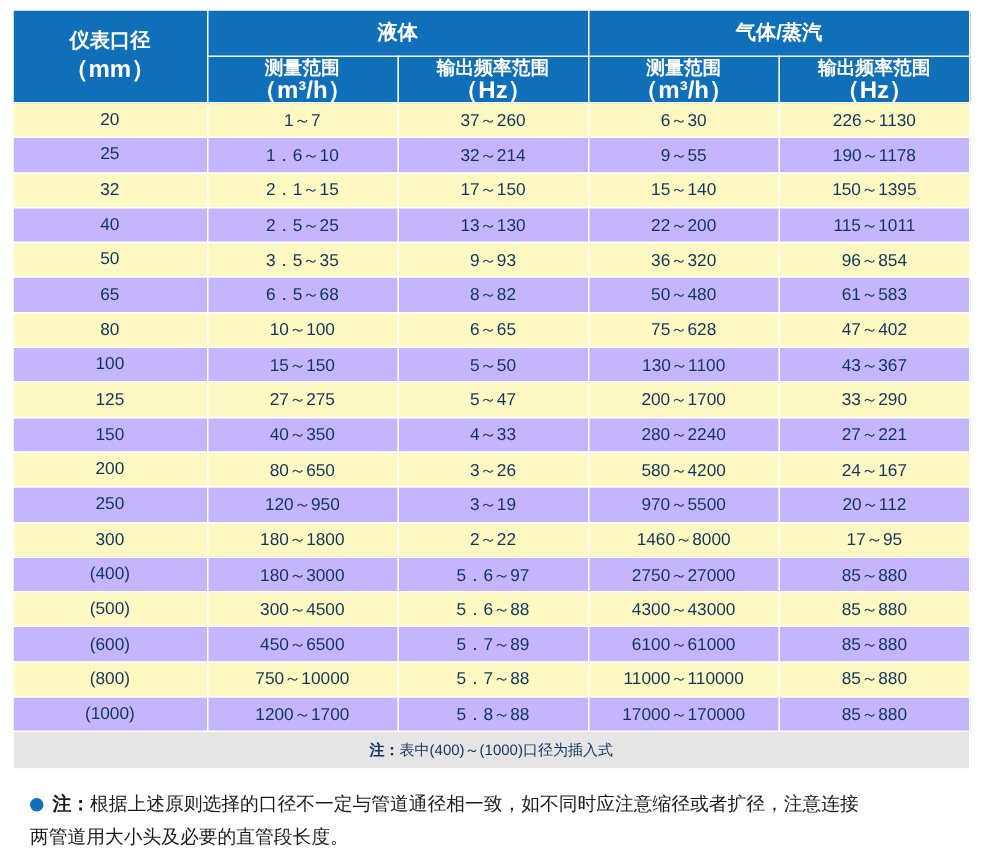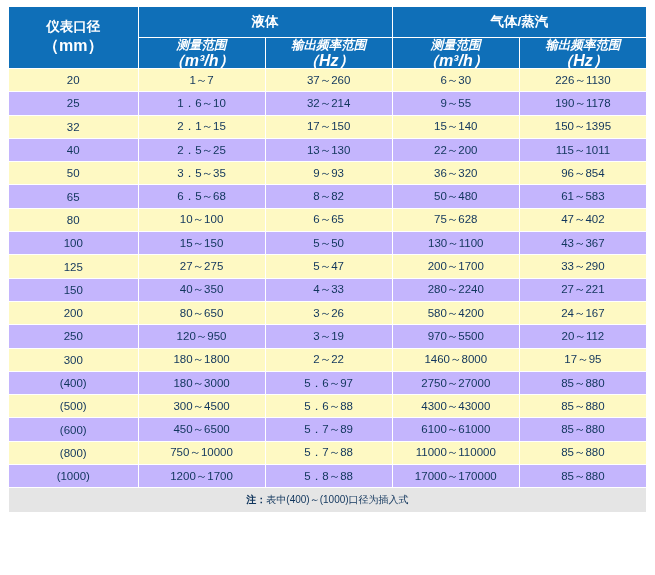--- a/index.html
+++ b/index.html
@@ -39,21 +39,20 @@
     font-weight: bold;
   }
   .hdr-main {
     font-size: 13.5px;
     height: 30px;
   }
   .hdr-sub {
     font-size: 12.5px;
     height: 24px;
     line-height: 15px;
-    font-style: italic;
   }
   .hdr-unit {
     font-size: 16px;
     font-weight: bold;
   }
   .col-dn { width: 108px; }
   .col-d { width: 106px; }
   tbody td {
     height: 22.3px;
     color: #10355c;
@@ -259,14 +258,18 @@
         <td>85～880</td>
       </tr>
       <tr class="note-row">
         <td colspan="5">
           <span class="note-label">注：</span><span>表中(400)～(1000)口径为插入式</span>
         </td>
       </tr>
     </tbody>
   </table>
 
+  <div class="footnote">
+    <span class="bullet"></span><span class="fn-label">注：</span><span>根据上述原则选择的口径不一定与管道通径相一致，如不同时应注意缩径或者扩径，注意连接</span>
+    <span class="fn-line2">两管道用大小头及必要的直管段长度。</span>
+  </div>
 
 </div>
 
 </body></html>

